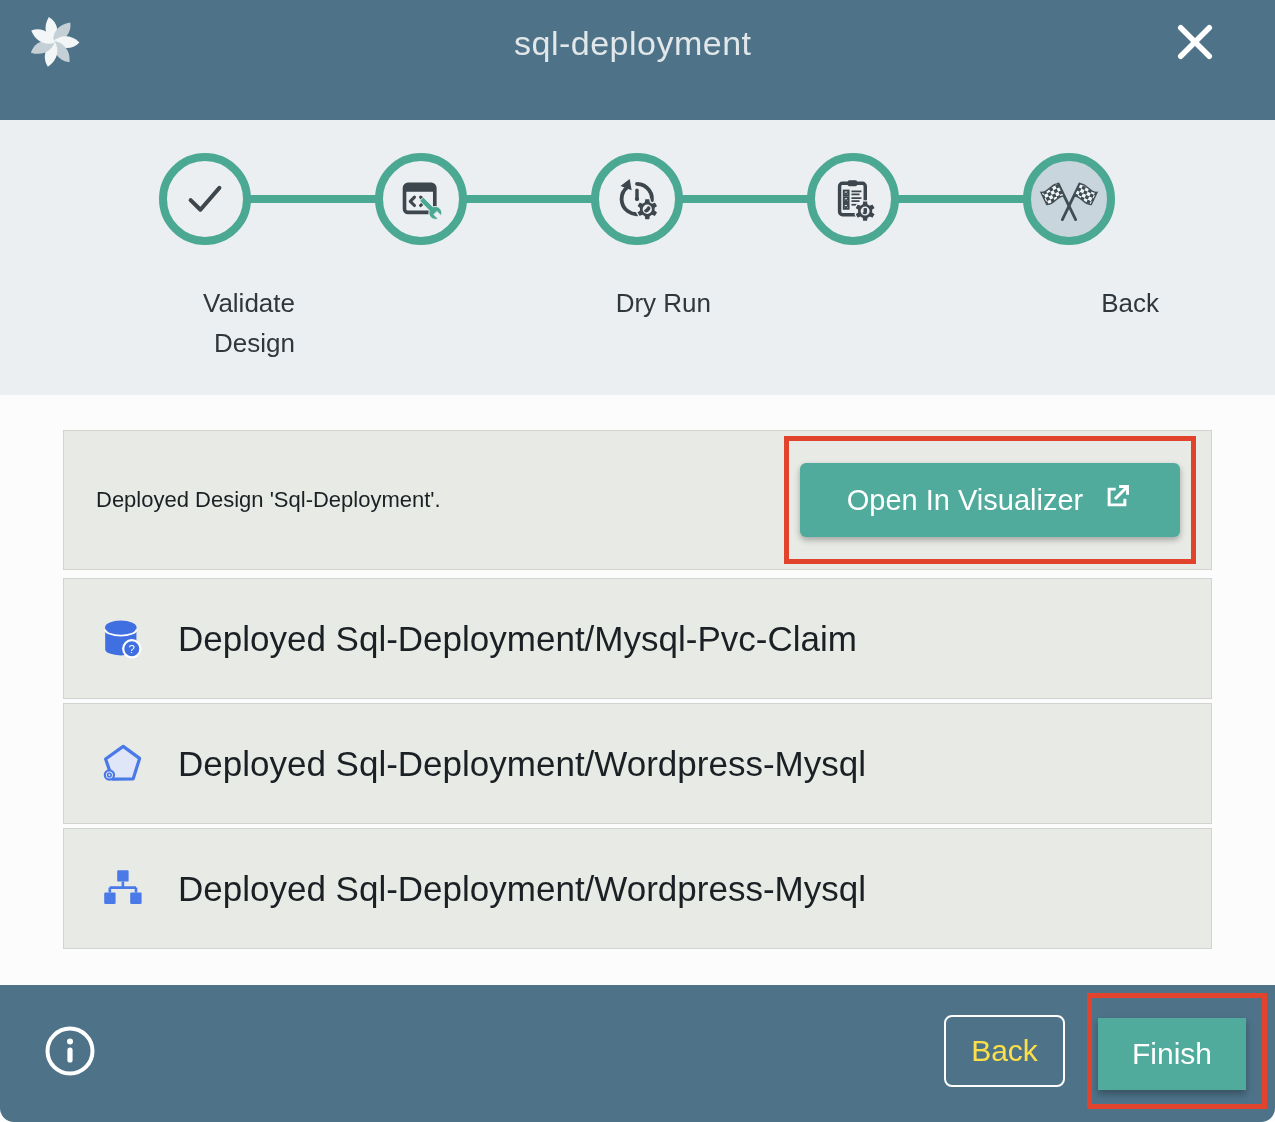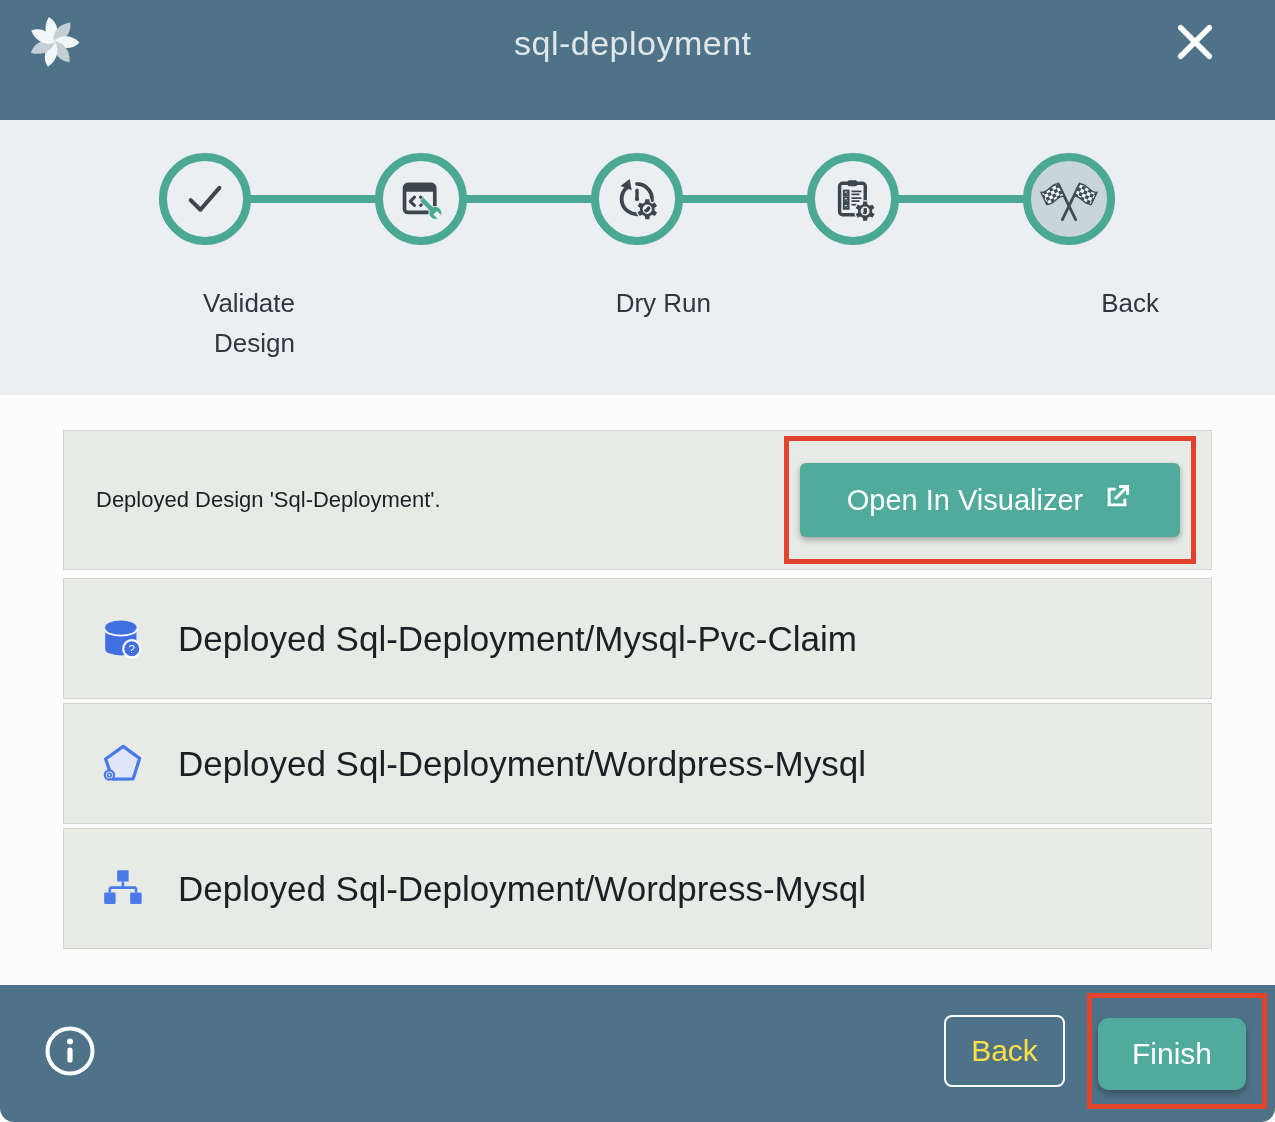--- a/index.html
+++ b/index.html
@@ -68,21 +68,21 @@
   .ftr { height:137px; background:var(--header-bg); border-radius:0 0 14px 14px;
          display:flex; align-items:center; padding:0 8px 6px 44px; }
   .ftr .info { width:52px; height:52px; background:none; border:none; cursor:pointer; }
   .ftr .spacer { flex:1; }
   .btn-back { width:121px; height:72px; background:transparent; color:#fde047;
               border:2px solid #ffffff; border-radius:8px; font-size:30px;
               font-family:"Liberation Sans", sans-serif; cursor:pointer;
               margin-right:22px; }
   .annotation.fin { padding:20px 16px 14px 6px; }
   .btn-finish { width:148px; height:72px; background:var(--button-teal);
-                color:#ffffff; border:none; border-radius:11px; font-size:30px;
+                color:#ffffff; border:none; border-radius:0; font-size:30px;
                 font-family:"Liberation Sans", sans-serif; cursor:pointer;
                 box-shadow:0 4px 7px rgba(0,0,0,0.30); }
 
   
   .f-dark{fill:var(--icon-dark);} .s-dark{stroke:var(--icon-dark);fill:none;}
   .f-teal{fill:var(--accent-teal);} .f-blue{fill:var(--icon-blue);} .f-white{fill:#ffffff;}
   .s-white{stroke:#ffffff;fill:none;}
 </style>
 </head>
 <body>

